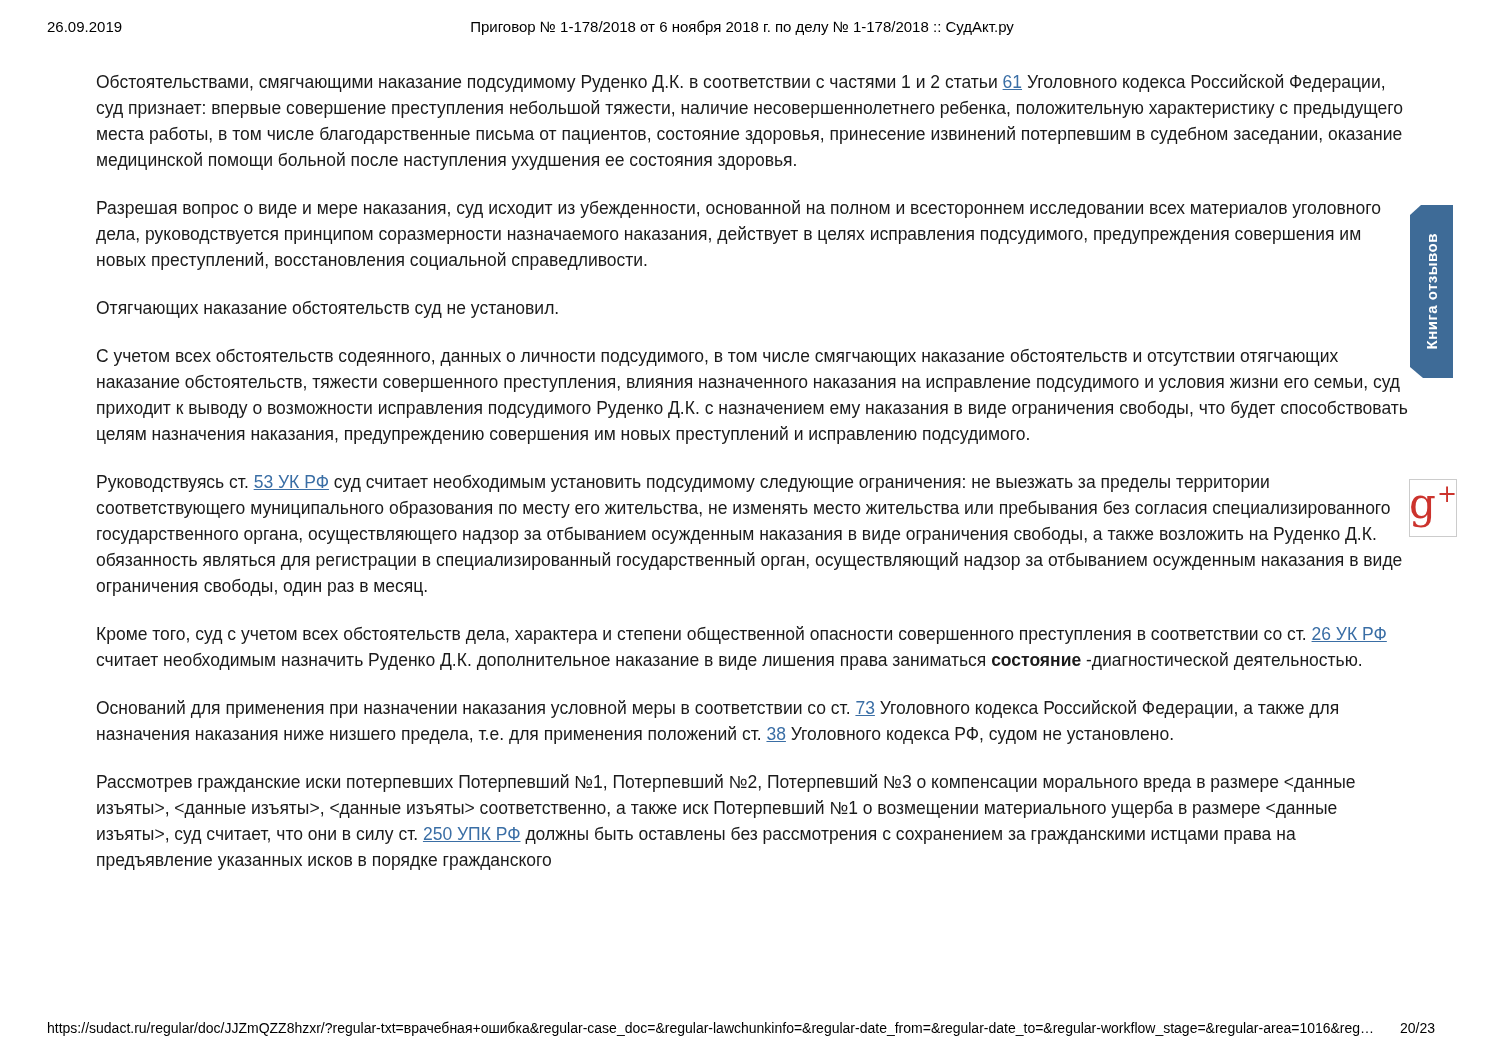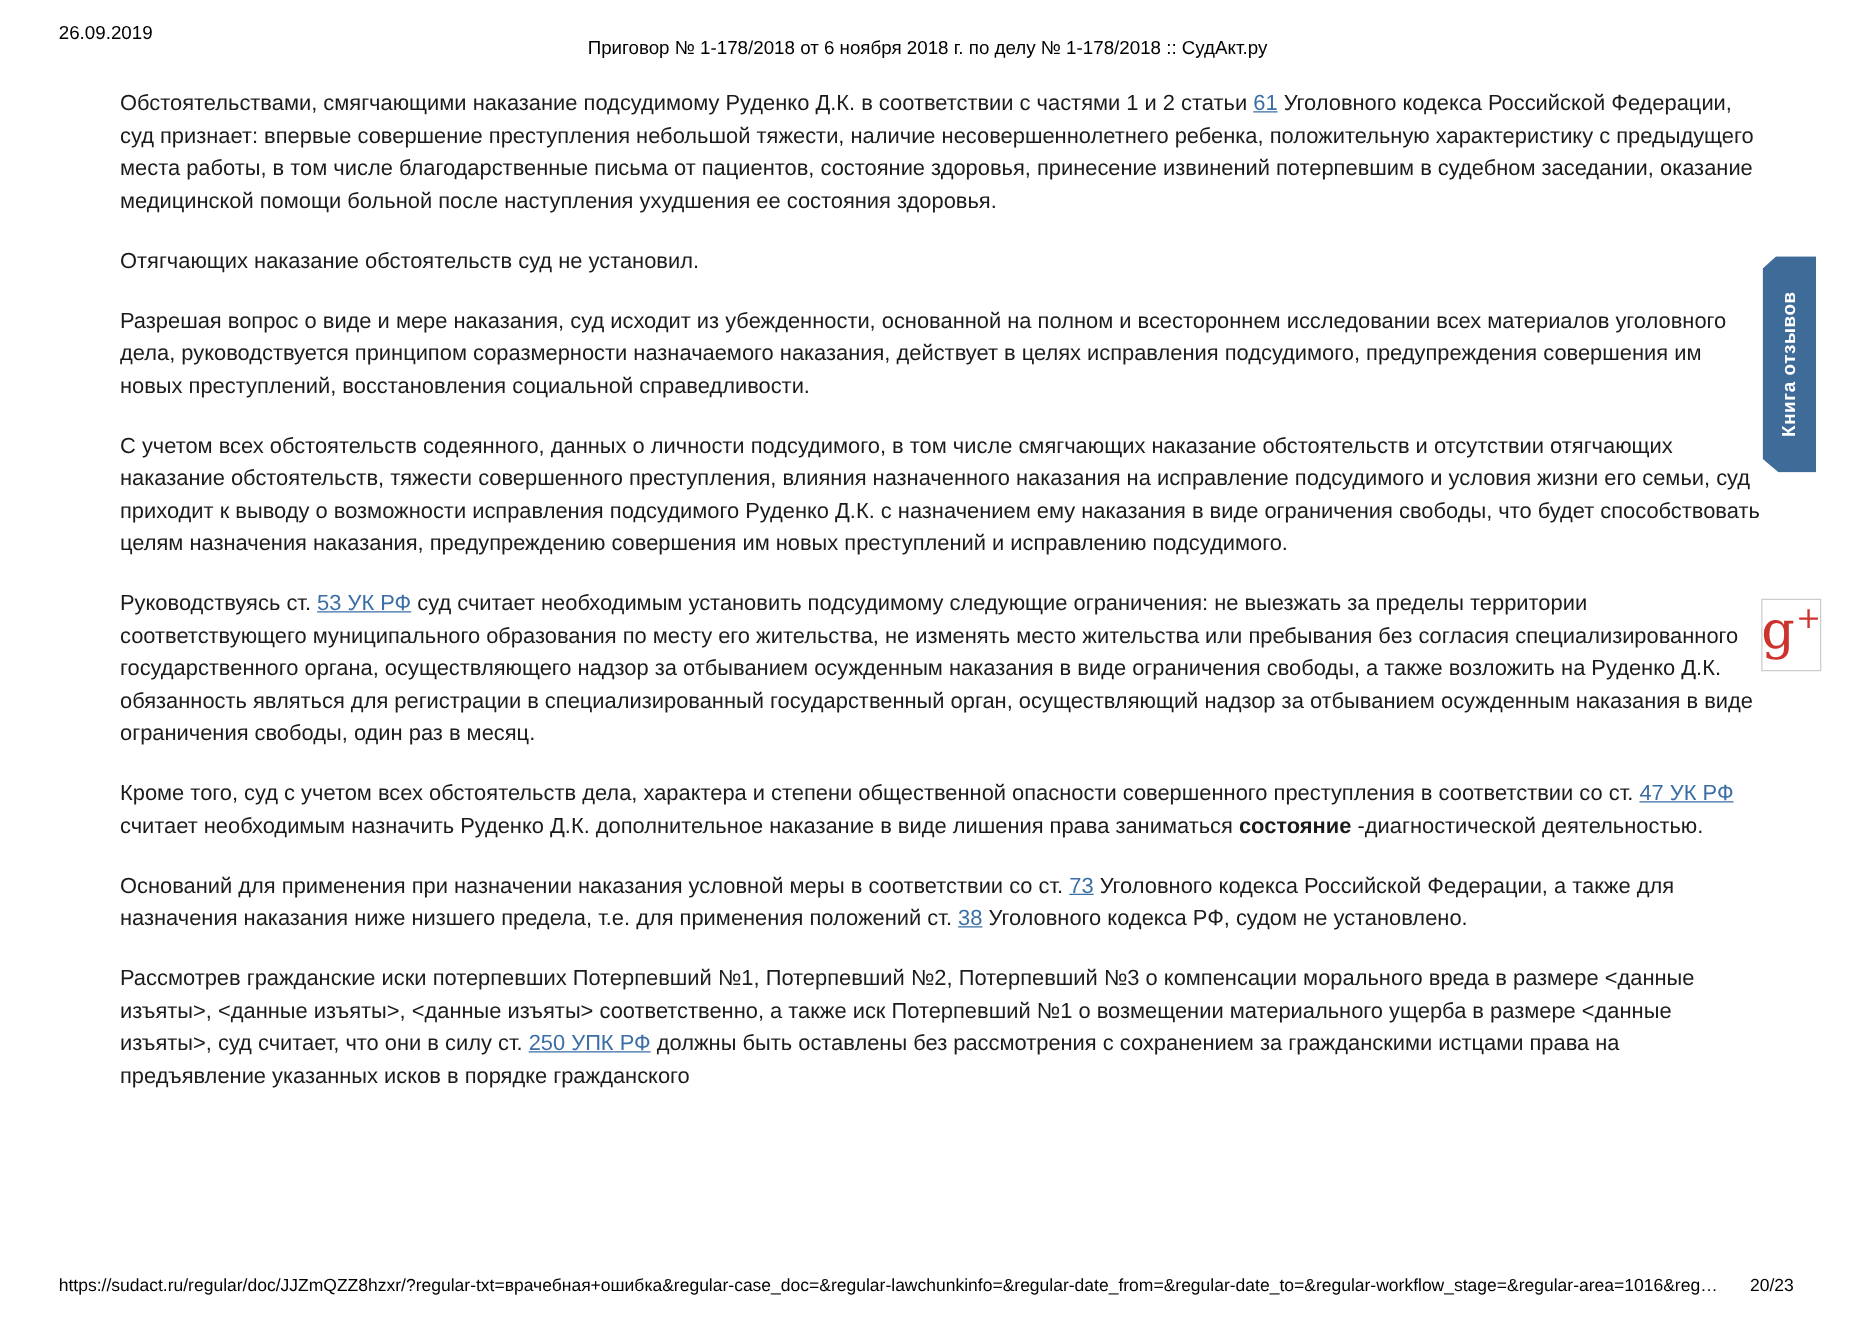--- a/index.html
+++ b/index.html
@@ -14,21 +14,21 @@
   .page { position: absolute; inset: 0; }
 
   
   .page-header {
     position: absolute; top: 18px; left: 0; right: 16px;
     height: 22px; font-size: 15px; color: #000;
   }
   .header-date { position: absolute; left: 47px; top: 0; }
   .header-title {
     position: absolute; left: 0; right: 0; top: 0;
-    text-align: center; white-space: nowrap; margin-top: 12px;
+    text-align: center; white-space: nowrap;
   }
 
   
   .doc-body {
     position: absolute; left: 96px; top: 57px; width: 1312px; margin-top: 12px;
   }
   .doc-body p {
     margin: 0 0 22px 0;
     font-size: 17.5px;
     line-height: 26px;
@@ -97,25 +97,25 @@
 
 <div class="page">
 
   <header class="page-header">
     <span class="header-date">26.09.2019</span>
     <span class="header-title">Приговор № 1-178/2018 от 6 ноября 2018 г. по делу № 1-178/2018 :: СудАкт.ру</span>
   </header>
 
   <main class="doc-body">
     <p>Обстоятельствами, смягчающими наказание подсудимому Руденко Д.К. в соответствии с частями 1 и 2 статьи <a class="doc-link" href="#">61</a> Уголовного кодекса Российской Федерации, суд признает: впервые совершение преступления небольшой тяжести, наличие несовершеннолетнего ребенка, положительную характеристику с предыдущего места работы, в том числе благодарственные письма от пациентов, состояние здоровья, принесение извинений потерпевшим в судебном заседании, оказание медицинской помощи больной после наступления ухудшения ее состояния здоровья.</p>
+    <p>Разрешая вопрос о виде и мере наказания, суд исходит из убежденности, основанной на полном и всестороннем исследовании всех материалов уголовного дела, руководствуется принципом соразмерности назначаемого наказания, действует в целях исправления подсудимого, предупреждения совершения им новых преступлений, восстановления социальной справедливости.</p>
     <p>Отягчающих наказание обстоятельств суд не установил.</p>
-    <p>Разрешая вопрос о виде и мере наказания, суд исходит из убежденности, основанной на полном и всестороннем исследовании всех материалов уголовного дела, руководствуется принципом соразмерности назначаемого наказания, действует в целях исправления подсудимого, предупреждения совершения им новых преступлений, восстановления социальной справедливости.</p>
     <p>С учетом всех обстоятельств содеянного, данных о личности подсудимого, в том числе смягчающих наказание обстоятельств и отсутствии отягчающих наказание обстоятельств, тяжести совершенного преступления, влияния назначенного наказания на исправление подсудимого и условия жизни его семьи, суд приходит к выводу о возможности исправления подсудимого Руденко Д.К. с назначением ему наказания в виде ограничения свободы, что будет способствовать целям назначения наказания, предупреждению совершения им новых преступлений и исправлению подсудимого.</p>
     <p>Руководствуясь ст. <a class="doc-link" href="#">53 УК РФ</a> суд считает необходимым установить подсудимому следующие ограничения: не выезжать за пределы территории соответствующего муниципального образования по месту его жительства, не изменять место жительства или пребывания без согласия специализированного государственного органа, осуществляющего надзор за отбыванием осужденным наказания в виде ограничения свободы, а также возложить на Руденко Д.К. обязанность являться для регистрации в специализированный государственный орган, осуществляющий надзор за отбыванием осужденным наказания в виде ограничения свободы, один раз в месяц.</p>
-    <p>Кроме того, суд с учетом всех обстоятельств дела, характера и степени общественной опасности совершенного преступления в соответствии со ст. <a class="doc-link" href="#">47 УК РФ</a> считает необходимым назначить Руденко Д.К. дополнительное наказание в виде лишения права заниматься <strong>состояние</strong> -диагностической деятельностью.</p>
+    <p>Кроме того, суд с учетом всех обстоятельств дела, характера и степени общественной опасности совершенного преступления в соответствии со ст. <a class="doc-link" href="#">26 УК РФ</a> считает необходимым назначить Руденко Д.К. дополнительное наказание в виде лишения права заниматься <strong>состояние</strong> -диагностической деятельностью.</p>
     <p>Оснований для применения при назначении наказания условной меры в соответствии со ст. <a class="doc-link" href="#">73</a> Уголовного кодекса Российской Федерации, а также для назначения наказания ниже низшего предела, т.е. для применения положений ст. <a class="doc-link" href="#">38</a> Уголовного кодекса РФ, судом не установлено.</p>
     <p>Рассмотрев гражданские иски потерпевших Потерпевший №1, Потерпевший №2, Потерпевший №3 о компенсации морального вреда в размере &lt;данные изъяты&gt;, &lt;данные изъяты&gt;, &lt;данные изъяты&gt; соответственно, а также иск Потерпевший №1 о возмещении материального ущерба в размере &lt;данные изъяты&gt;, суд считает, что они в силу ст. <a class="doc-link" href="#">250 УПК РФ</a> должны быть оставлены без рассмотрения с сохранением за гражданскими истцами права на предъявление указанных исков в порядке гражданского</p>
   </main>
 
   <div class="feedback-tab">
     <span>Книга отзывов</span>
   </div>
 
   <div class="gplus-button">
     <span class="gplus-glyph"><span class="gplus-g">g</span><span class="gplus-plus">+</span></span>

